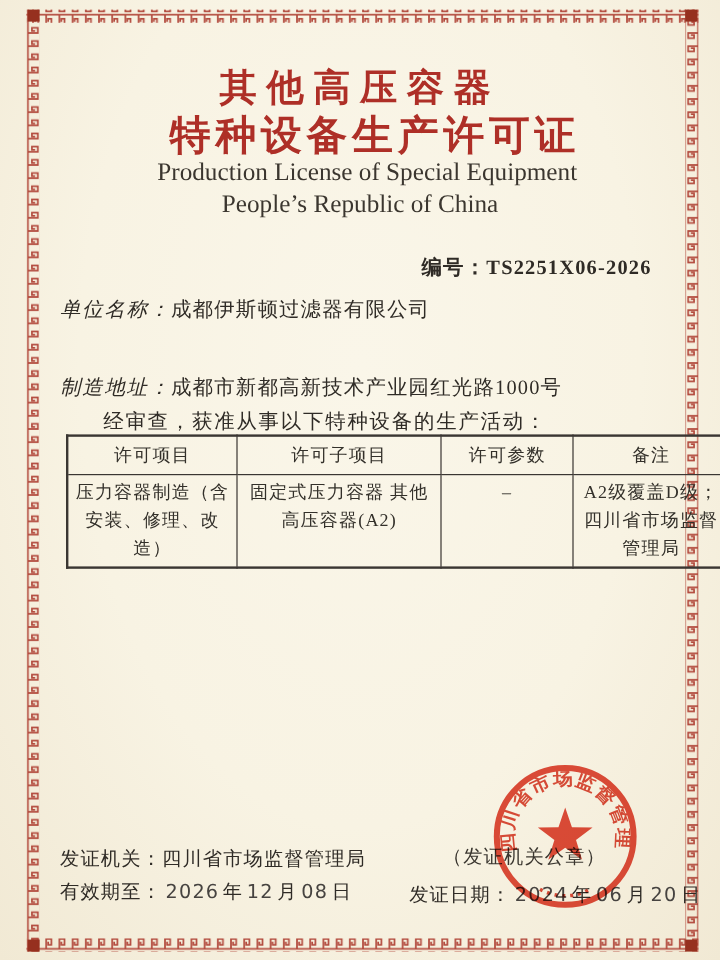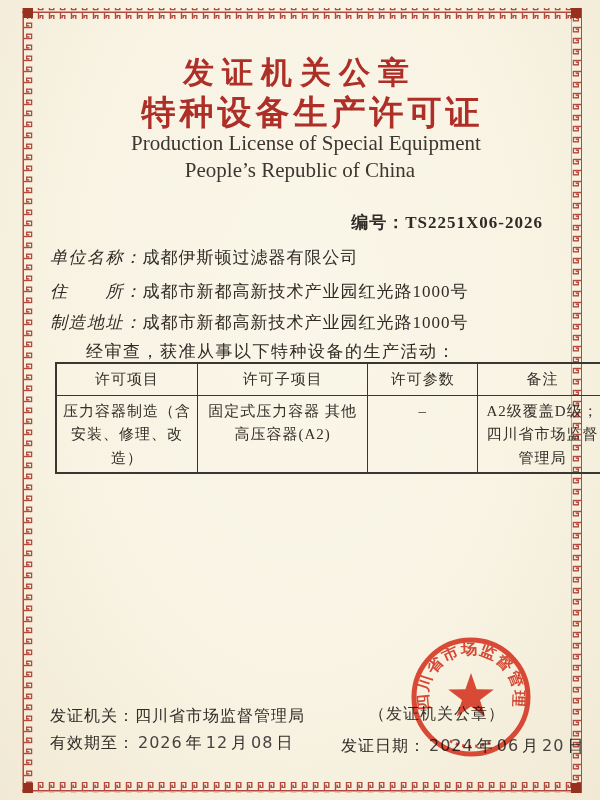--- a/index.html
+++ b/index.html
@@ -78,34 +78,31 @@
     <rect x="22" y="8" width="560" height="11" fill="url(#mT)"></rect>
     <rect x="22" y="782" width="560" height="11" fill="url(#mB)"></rect>
     <rect x="22" y="8" width="11" height="785" fill="url(#mL)"></rect>
     <rect x="571" y="8" width="11" height="785" fill="url(#mR)"></rect>
     <rect x="23" y="8" width="10" height="10" fill="#96301f"></rect>
     <rect x="571" y="8" width="10" height="10" fill="#96301f"></rect>
     <rect x="23" y="783" width="10" height="10" fill="#96301f"></rect>
     <rect x="571" y="783" width="10" height="10" fill="#96301f"></rect>
   </svg>
 
-  <div class="abs center title-cn-1">发证机关公章</div>
+  <div class="abs center title-cn-1">其他高压容器</div>
   <div class="abs center title-cn-2">特种设备生产许可证</div>
   <div class="abs center title-en-1">Production License of Special Equipment</div>
   <div class="abs center title-en-2">People’s Republic of China</div>
 
   <div class="abs license-no">
     <span>编号：</span><span>TS2251X06-2026</span>
   </div>
 
   <div class="abs field f-company">
     <span class="lbl">单位名称：</span><span>成都伊斯顿过滤器有限公司</span>
-  </div>
-  <div class="abs field f-residence">
-    <span class="lbl">住　　所：</span><span>成都市新都高新技术产业园红光路1000号</span>
   </div>
   <div class="abs field f-address">
     <span class="lbl">制造地址：</span><span>成都市新都高新技术产业园红光路1000号</span>
   </div>
 
   <div class="abs approval">经审查，获准从事以下特种设备的生产活动：</div>
 
   <table class="lic">
     <colgroup>
         <col class="c1">

